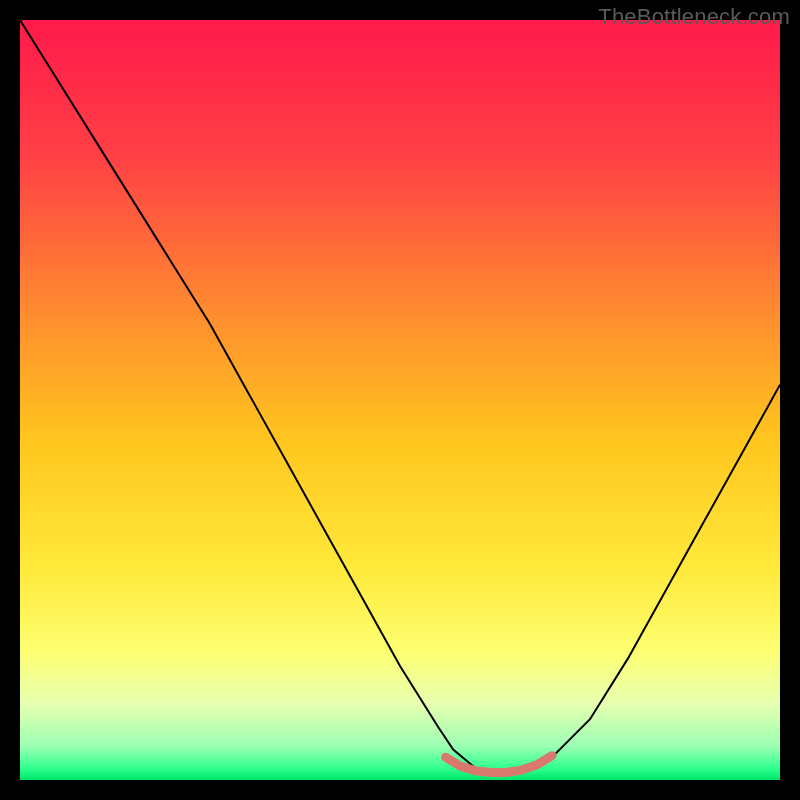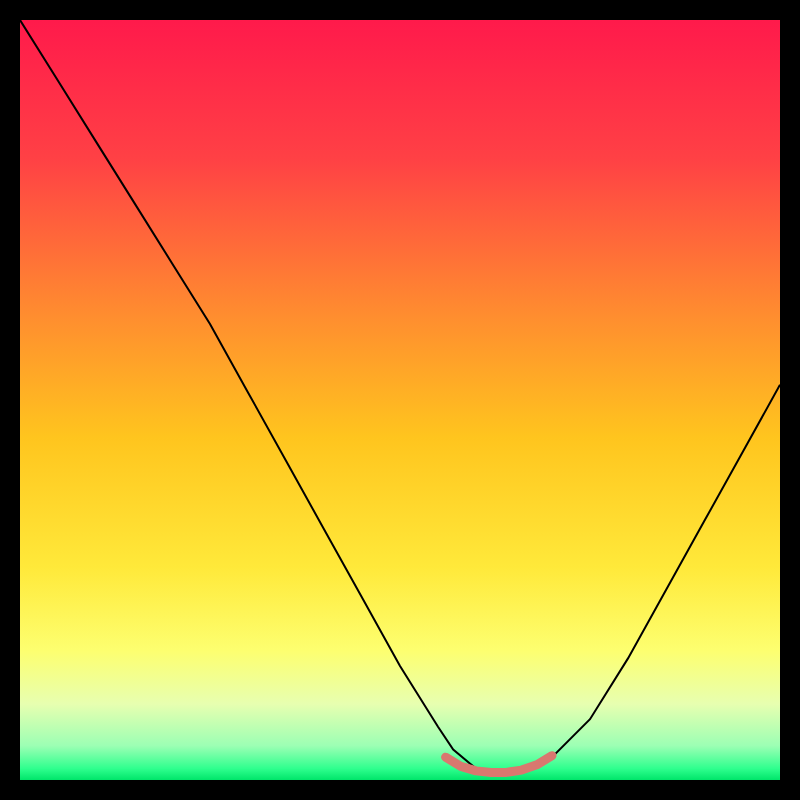--- a/index.html
+++ b/index.html
@@ -33,20 +33,21 @@
     top: 20px;
     width: 760px;
     height: 760px;
   }
   svg { display: block; }
 </style>
 </head>
 <body>
 
 <div class="frame">
+  <div class="watermark">TheBottleneck.com</div>
 
   <div class="plot">
     <svg id="chart-svg" width="760" height="760" viewBox="0 0 760 760">
       <defs>
         <linearGradient id="bg-grad" x1="0" y1="0" x2="0" y2="1">
             <stop offset="0%" stop-color="#ff1a4b"></stop>
             <stop offset="18%" stop-color="#ff4045"></stop>
             <stop offset="38%" stop-color="#ff8a30"></stop>
             <stop offset="55.00000000000001%" stop-color="#ffc51e"></stop>
             <stop offset="72%" stop-color="#ffe93a"></stop>

